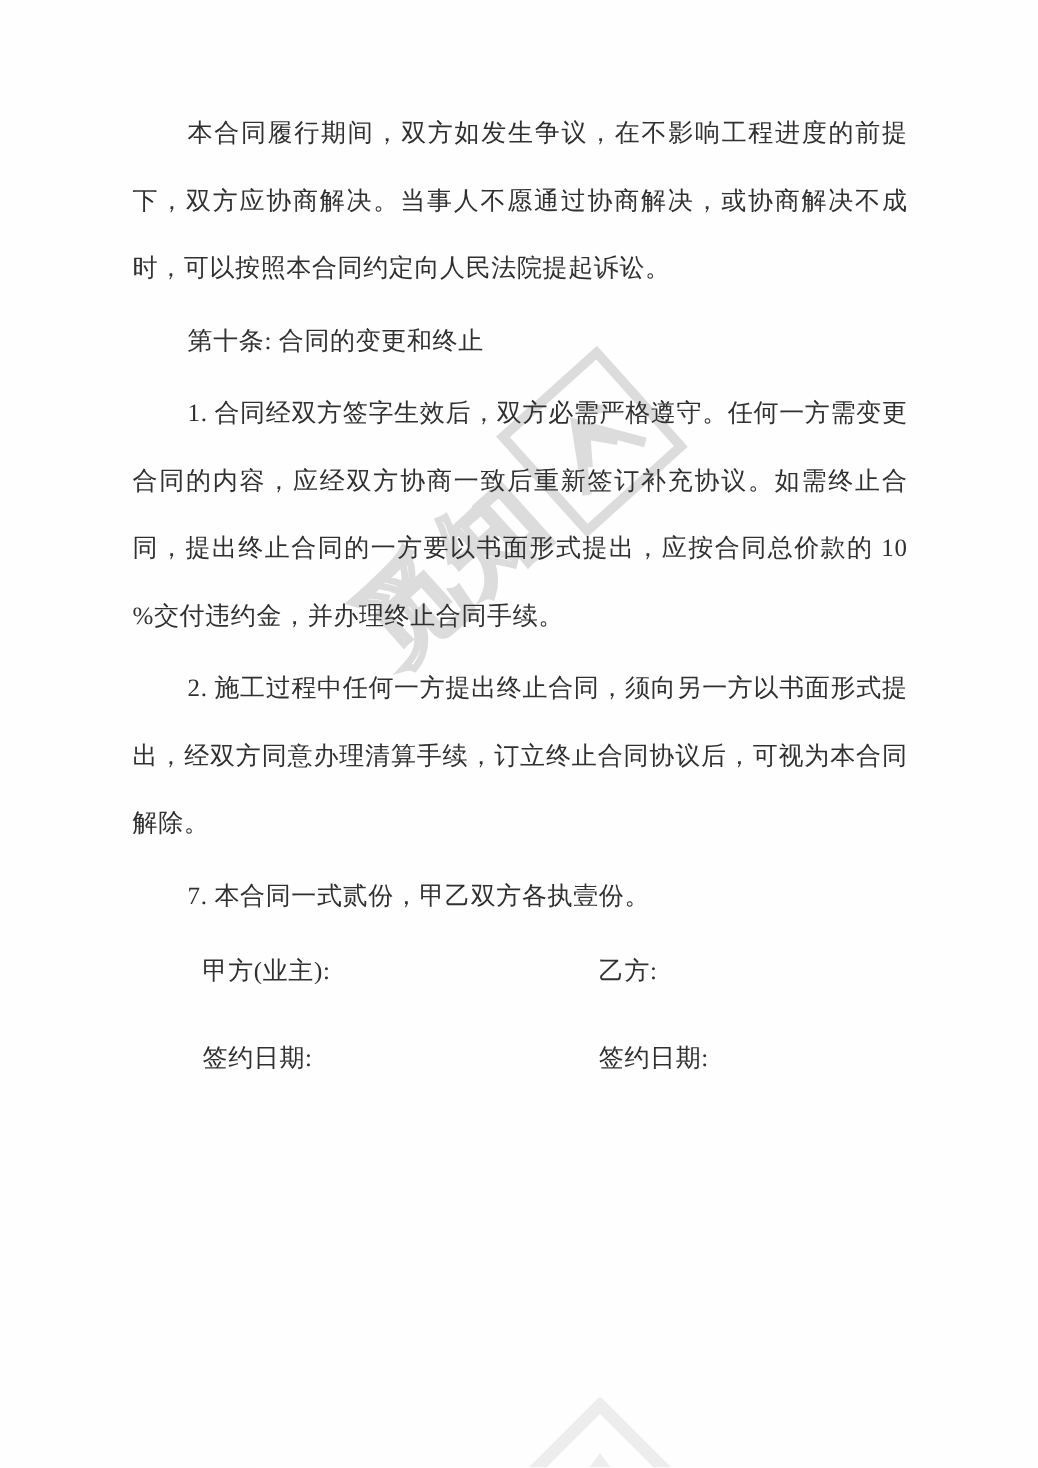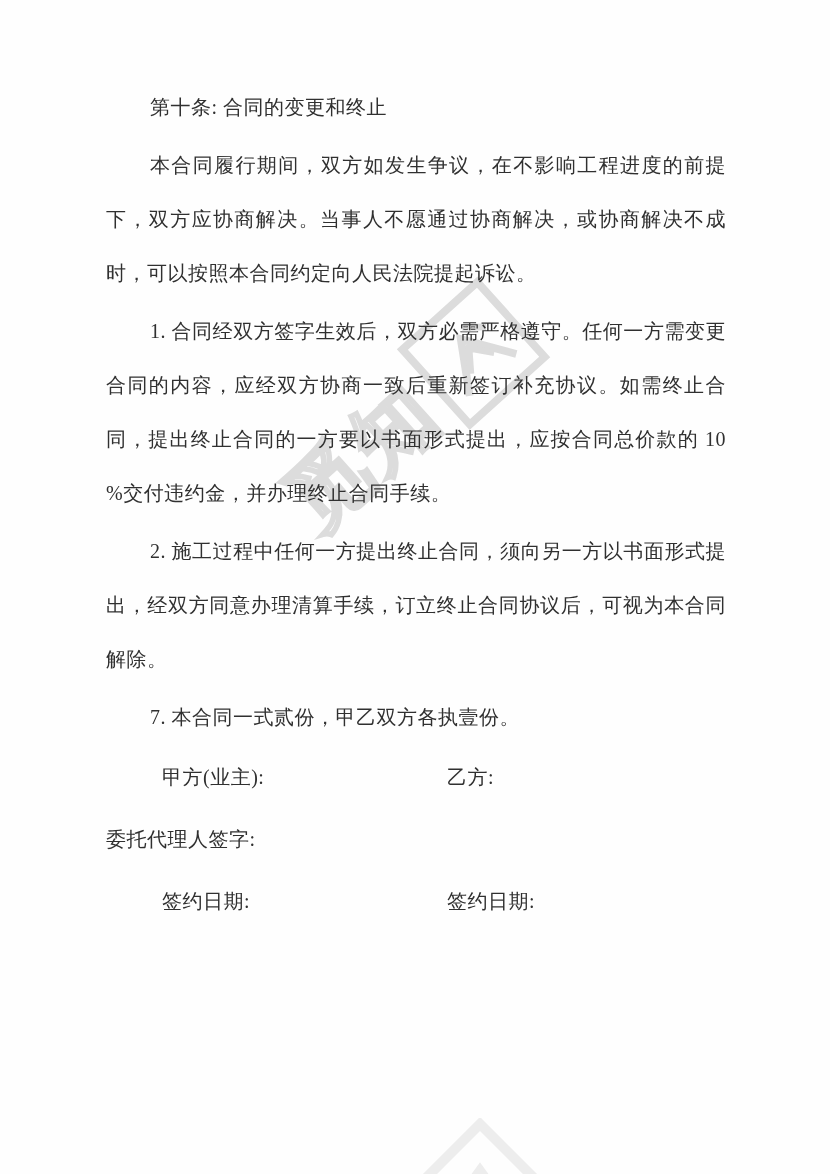--- a/index.html
+++ b/index.html
@@ -24,20 +24,21 @@
   }
   .doc p {
     margin: 0 0 4px 0;
     text-indent: 44px;
   }
   .sig-section { margin-top: 6px; }
   .sig-row {
     display: flex;
     line-height: 54px;
     margin-bottom: 8px;
+    gap: 32px;
   }
   .sig-left {
     width: 341px;
     padding-left: 56px;
     box-sizing: border-box;
     flex: 0 0 341px;
   }
   .sig-right { flex: 1; }
 
   
@@ -95,33 +96,32 @@
 
   <div class="wm-bottom">
     <svg width="240" height="240" viewBox="0 0 240 240">
       <polygon points="120,6 234,120 120,234 6,120" fill="none" stroke="#ededed" stroke-width="10"></polygon>
       <path d="M88 96 L120 52 L152 96" fill="none" stroke="#ededed" stroke-width="9"></path>
       <path d="M96 104 L142 92" fill="none" stroke="#efefef" stroke-width="8"></path>
     </svg>
   </div>
 
   <div class="doc">
+    <p>本合同履行期间，双方如发生争议，在不影响工程进度的前提下，双方应协商解决。当事人不愿通过协商解决，或协商解决不成时，可以按照本合同约定向人民法院提起诉讼。</p>
     <p>第十条: 合同的变更和终止</p>
-    <p>本合同履行期间，双方如发生争议，在不影响工程进度的前提下，双方应协商解决。当事人不愿通过协商解决，或协商解决不成时，可以按照本合同约定向人民法院提起诉讼。</p>
     <p>1. 合同经双方签字生效后，双方必需严格遵守。任何一方需变更合同的内容，应经双方协商一致后重新签订补充协议。如需终止合同，提出终止合同的一方要以书面形式提出，应按合同总价款的 10 %交付违约金，并办理终止合同手续。</p>
     <p>2. 施工过程中任何一方提出终止合同，须向另一方以书面形式提出，经双方同意办理清算手续，订立终止合同协议后，可视为本合同解除。</p>
     <p>7. 本合同一式贰份，甲乙双方各执壹份。</p>
 
     <div class="sig-section">
       <div class="sig-row">
         <span class="sig-left">甲方(业主):</span>
         <span class="sig-right">乙方:</span>
       </div>
       <div class="sig-row">
-        <span class="sig-right">委托代理人签字:</span>
       </div>
       <div class="sig-row">
         <span class="sig-left">签约日期:</span>
         <span class="sig-right">签约日期:</span>
       </div>
     </div>
   </div>
 
 </div>
 

